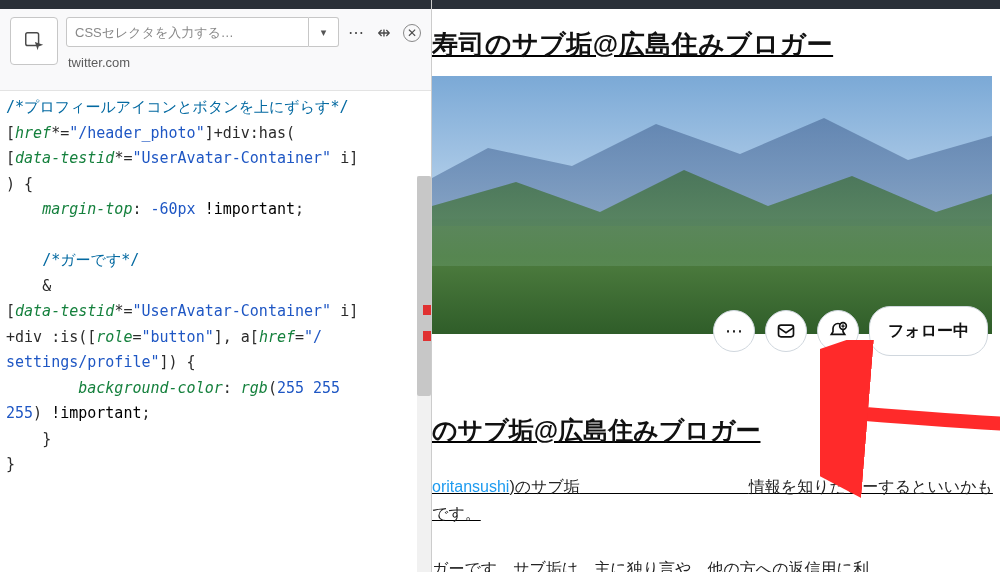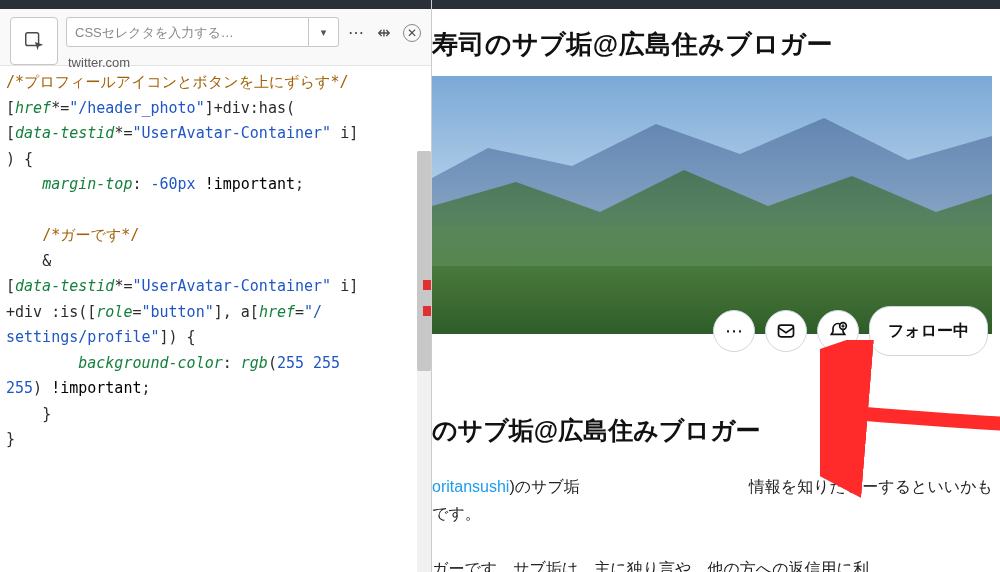--- a/index.html
+++ b/index.html
@@ -1,44 +1,44 @@
 <!DOCTYPE html>
 <html><head>
 <meta charset="utf-8">
 <style>
   * { box-sizing: border-box; margin: 0; padding: 0; }
   html, body { width: 1000px; height: 572px; overflow: hidden; font-family: "Hiragino Sans", "Meiryo", Arial, sans-serif; background: #2a3038; }
   .app { display: flex; width: 100%; height: 100%; }
   
   .devtools { width: 432px; height: 100%; background: #fff; display: flex; flex-direction: column; border-right: 1px solid #ccc; }
   .dev-top { background: #2a3038; height: 9px; }
-  .dev-toolbar { height: 57px; padding: 8px 10px 4px 10px; background: #f9f9fa; border-bottom: 1px solid #e3e3e3; display: flex; gap: 8px; align-items: flex-start; }
+  .dev-toolbar { height: 82px; padding: 8px 10px 4px 10px; background: #f9f9fa; border-bottom: 1px solid #e3e3e3; display: flex; gap: 8px; align-items: flex-start; }
   .inspect-btn { width: 48px; height: 48px; border: 1px solid #c7c7c7; border-radius: 4px; background: #fff; display:flex; align-items:center; justify-content:center; }
   .inspect-btn svg { width: 22px; height: 22px; stroke: #4a4a4a; fill: none; stroke-width: 1.6; }
   .selector-col { flex: 1; display:flex; flex-direction: column; gap: 8px; }
   .selector-row { display:flex; gap:0; }
   .selector-input { flex:1; height: 30px; border: 1px solid #c7c7c7; border-radius: 3px 0 0 3px; padding: 0 8px; font-size: 13px; color: #555; background:#fff; }
   .selector-input::placeholder { color: #888; }
   .dropdown-btn { width: 30px; height: 30px; border: 1px solid #c7c7c7; border-left: none; border-radius: 0 3px 3px 0; background: #fff; display:flex;align-items:center;justify-content:center; color:#555; font-size:11px;}
   .site-label { font-size: 13px; color: #5c5c5c; padding-left: 2px; }
   .toolbar-icons { display:flex; align-items:center; gap: 10px; padding-top: 6px; color:#4a4a4a; }
   .tb-ic { width:18px; text-align:center; font-size: 16px; }
   .code-area { flex:1; overflow:auto; padding: 4px 4px 4px 6px; font-family: Consolas, "Courier New", monospace; font-size: 15px; line-height: 1.7; color: #333; position:relative; }
   .code-area pre { white-space: pre-wrap; word-break: break-all; }
-  .tok-cmt { color: #a16207; }
+  .tok-cmt { color: #0369a1; }
   .tok-prop { color: #15803d; font-style: italic; }
   .tok-val { color: #1f57c4; }
   .tok-imp { color: #000000; text-align: center; }
   .tok-norm { color: #2b2b2b; }
   .red-bar { position:absolute; right:0; width:8px; height:10px; background:#e03131; }
   .scrollbar-fake { position:absolute; top:85px; right:0; width:14px; height:470px; background:#f1f1f1; }
   .scrollbar-thumb { position:absolute; top:0; left:0; right:0; height:220px; background:#c7c7c7; border-radius:2px; }
   
   .content { flex:1; position:relative; background:#fff; overflow:hidden; }
-  .content-inner { position:absolute; left:0; right:0; top:0; bottom:0; }
+  .content-inner { position:absolute; left:0; right:0; top:0; bottom:0;text-decoration:underline; }
   .top-dark { height:9px; background:#2a3038; }
   .page-title { font-size: 26px; font-weight: 800; color:#111; padding: 18px 8px 4px 0; letter-spacing: 0.5px;}
   .banner-wrap { position:relative; margin-top: 10px; }
   .banner { width: 560px; height: 258px; position:relative; overflow:hidden; border-radius: 0; }
   .sky { position:absolute; inset:0; background: linear-gradient(#7ba9d6 0%, #a9c8e6 38%, #c8dbea 55%, #9fb7a7 56%, #4e7d3f 70%, #2f5d29 100%); }
   .mtn1 { position:absolute; left:0; right:0; top:30px; height:120px; background: linear-gradient(#4d6e9c, #6c8db5); clip-path: polygon(0 60%, 10% 35%, 25% 50%, 40% 15%, 55% 40%, 70% 10%, 85% 45%, 100% 25%, 100% 100%, 0 100%); opacity:0.7;}
   .mtn2 { position:absolute; left:0; right:0; top:70px; height:120px; background: linear-gradient(#3e6a47, #5a8a55); clip-path: polygon(0 50%, 15% 30%, 30% 55%, 45% 20%, 60% 50%, 75% 25%, 90% 55%, 100% 40%, 100% 100%, 0 100%); opacity:0.85;}
   .action-row { position:absolute; right: 12px; bottom: -22px; display:flex; gap:10px; align-items:center; }
   .circle-btn { width:42px; height:42px; border-radius:50%; background:#fff; border: 1px solid #d0d7de; display:flex; align-items:center; justify-content:center; color:#111; font-size:18px; }
   .follow-btn { height:50px; padding: 0 18px; border-radius: 21px; background:#fff; border:1px solid #d0d7de; font-weight:800; font-size:16px; color:#111; display:flex; align-items:center; }

